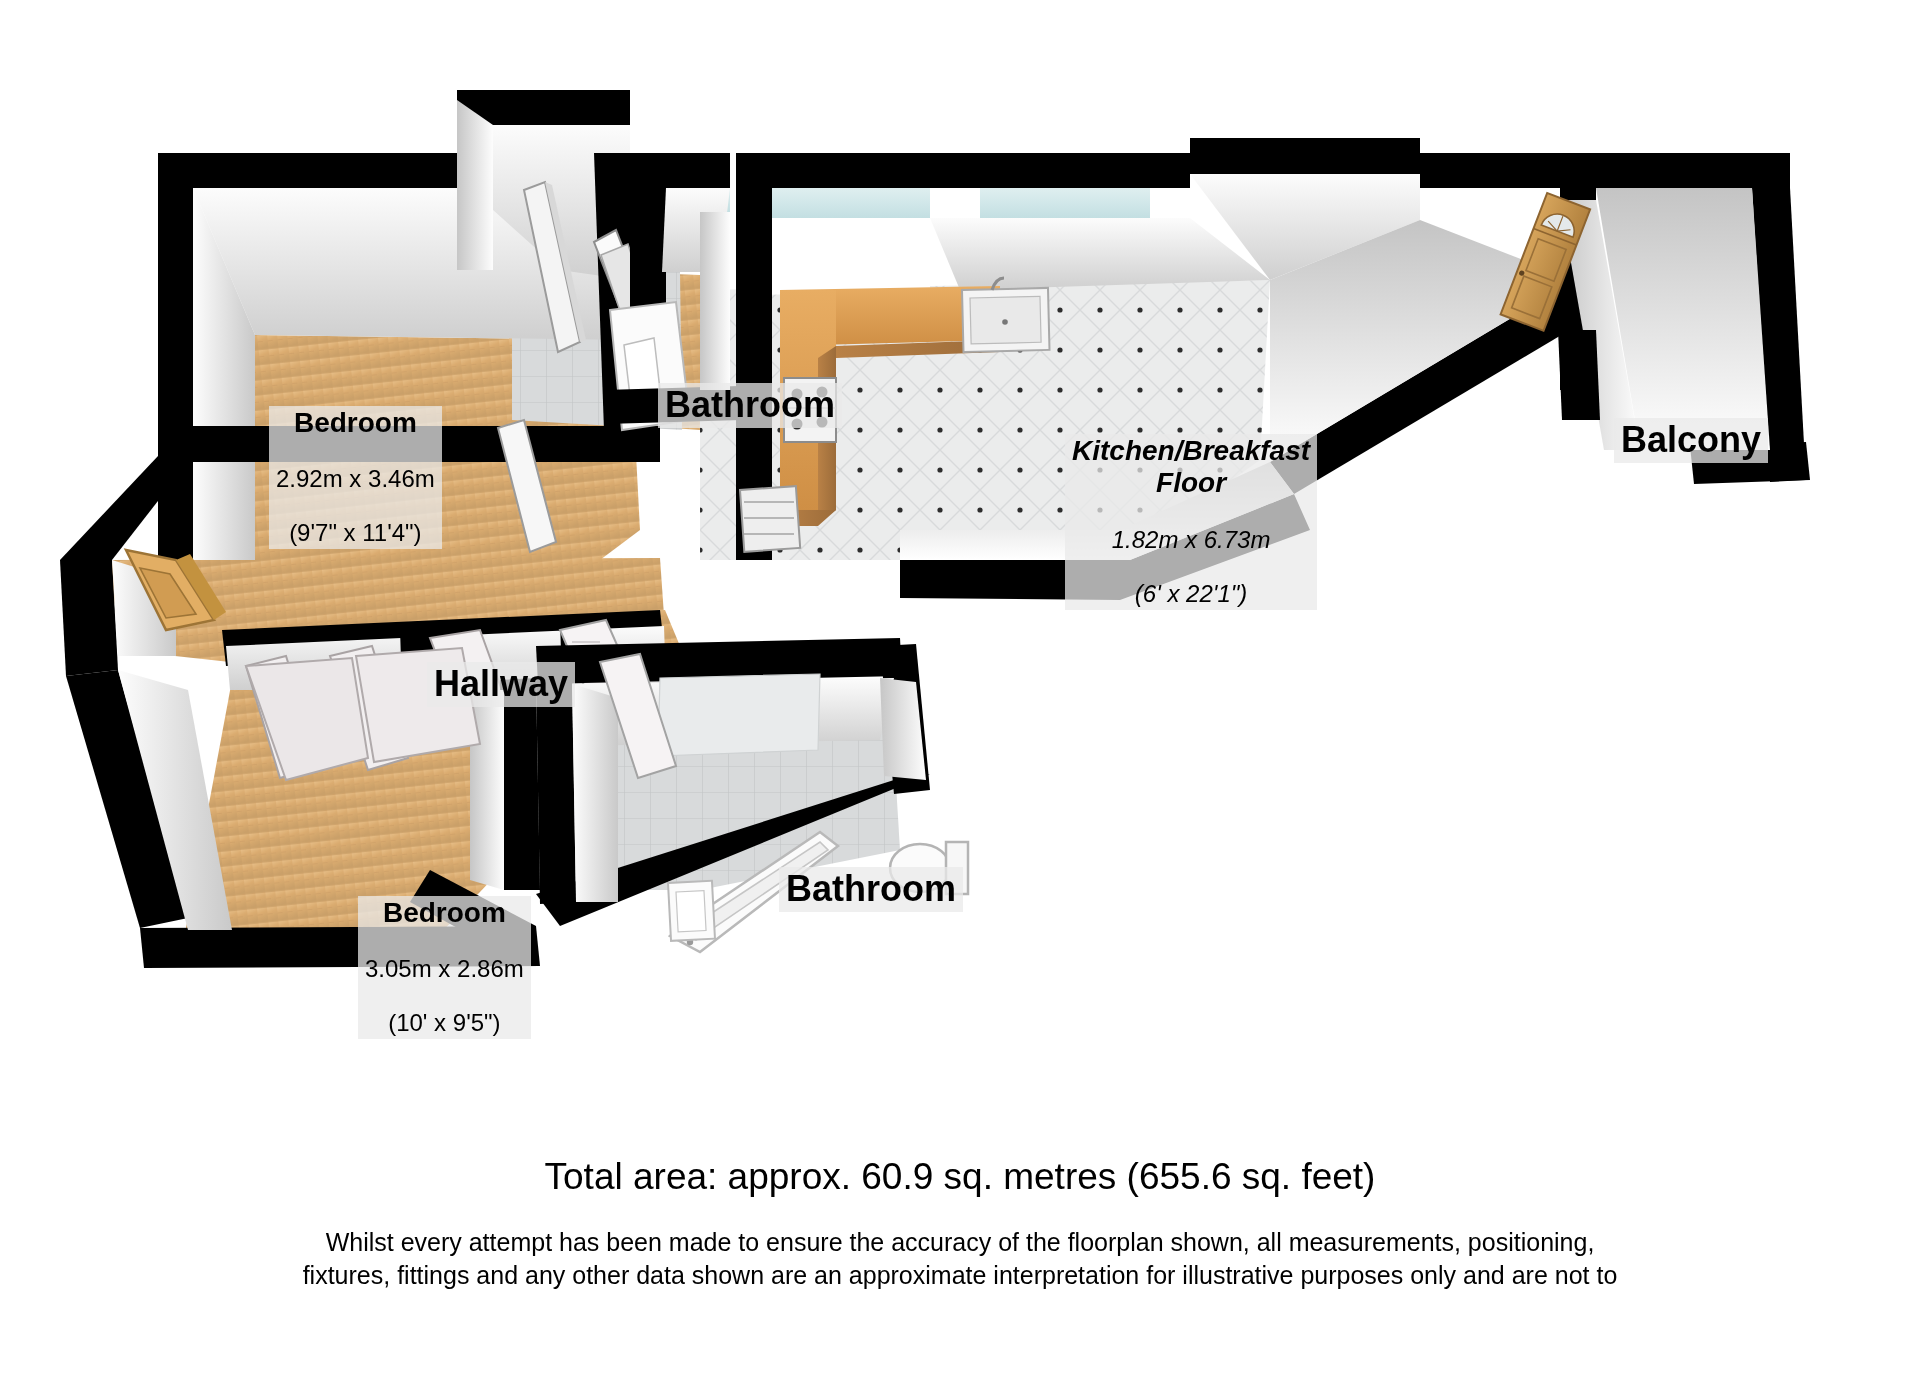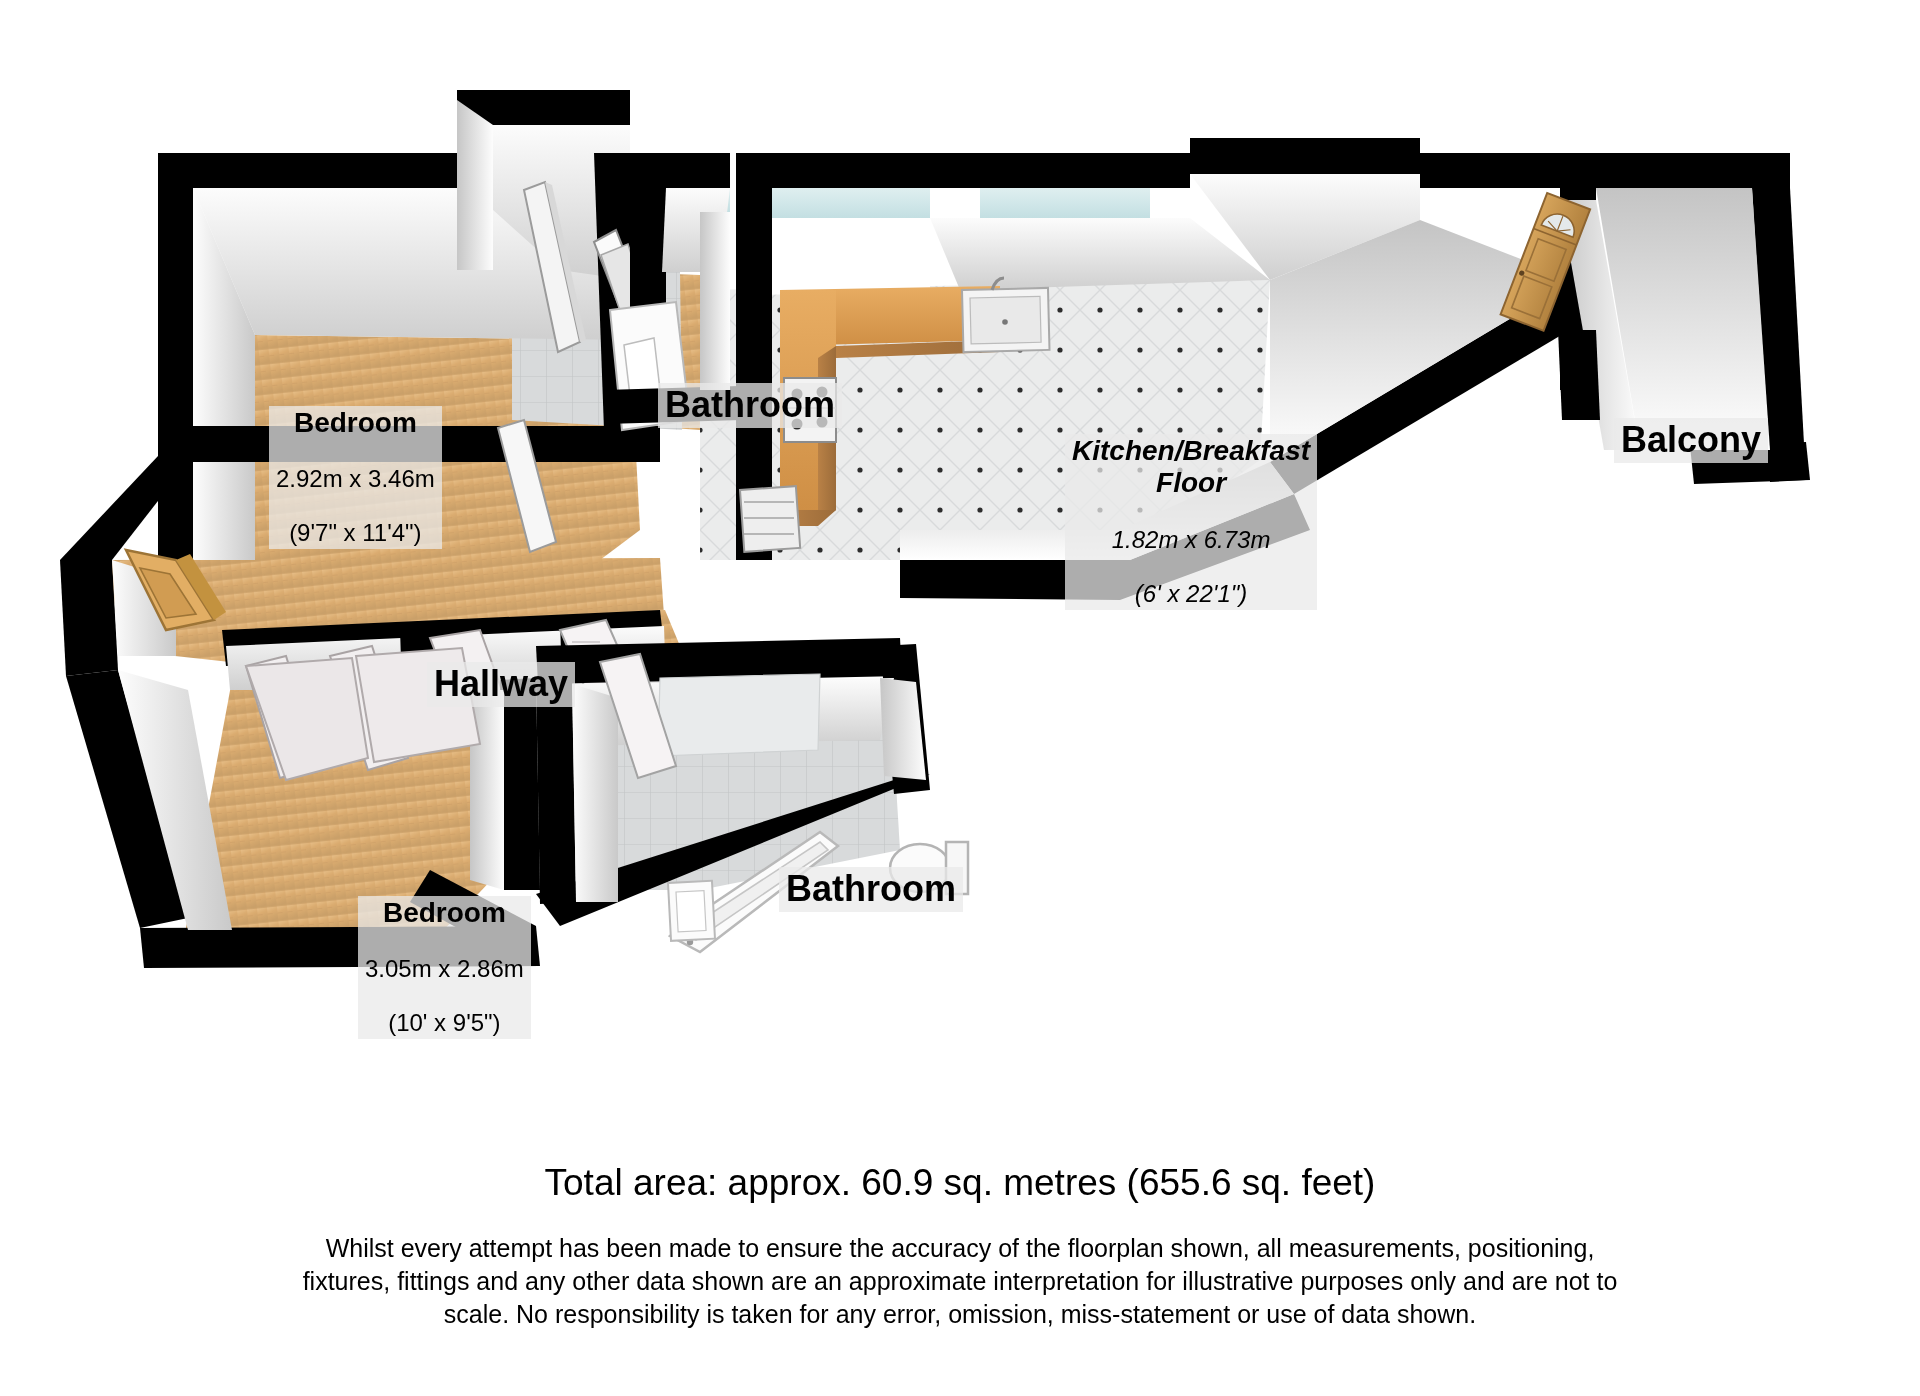--- a/index.html
+++ b/index.html
@@ -90,21 +90,21 @@
   .footer {
     position: absolute;
     left: 0;
     top: 1155px;
     width: 1920px;
     text-align: center;
   }
   .total-area {
     font-size: 37px;
     font-weight: normal;
-    margin: 8px;
+    margin: 2px;
     line-height: 1.1;
   }
   .disclaimer {
     margin-top: 28px;
     font-size: 25px;
     line-height: 1.32;
     padding: 0 55px;
   }
   .disclaimer div { white-space: nowrap; }
 </style>
@@ -402,16 +402,15 @@
     <div class="room-label small lbl-bathroom2">
       <span class="rl-name">Bathroom</span>
     </div>
   </div>
 
   <div class="footer">
     <div class="total-area">Total area: approx.  60.9 sq. metres (655.6 sq. feet)</div>
     <div class="disclaimer">
       <div>Whilst every attempt has been made to ensure the accuracy of the floorplan shown, all measurements, positioning,</div>
       <div>fixtures, fittings and any other data shown are an approximate interpretation for illustrative purposes only and are not to</div>
-      <div>scale.  No responsibility is taken for any error, omission, miss-statement or use of data shown.</div>
     </div>
   </div>
 </div>
 
 </body></html>

